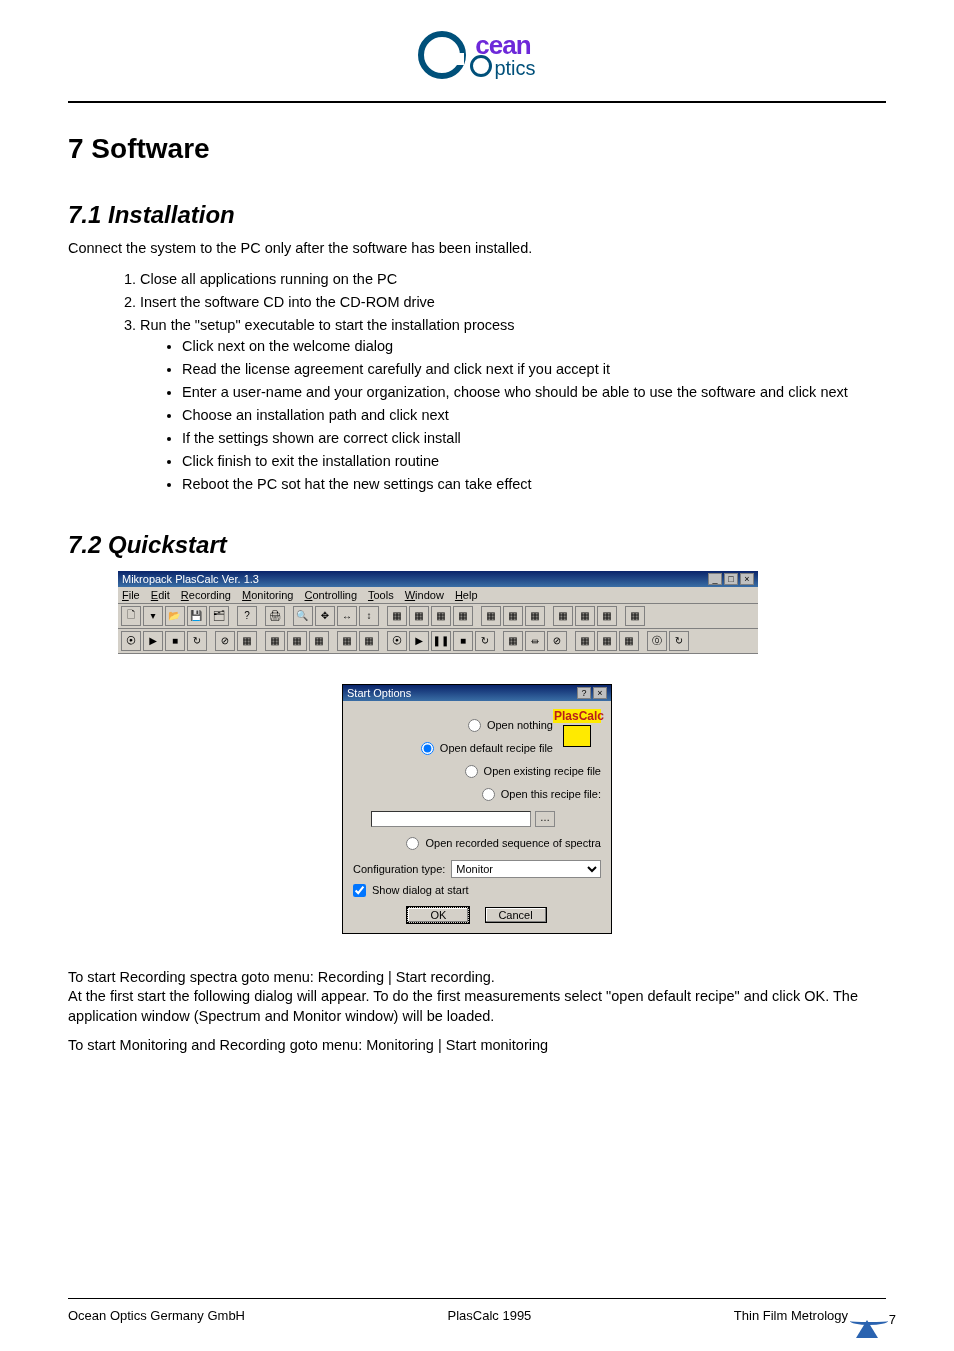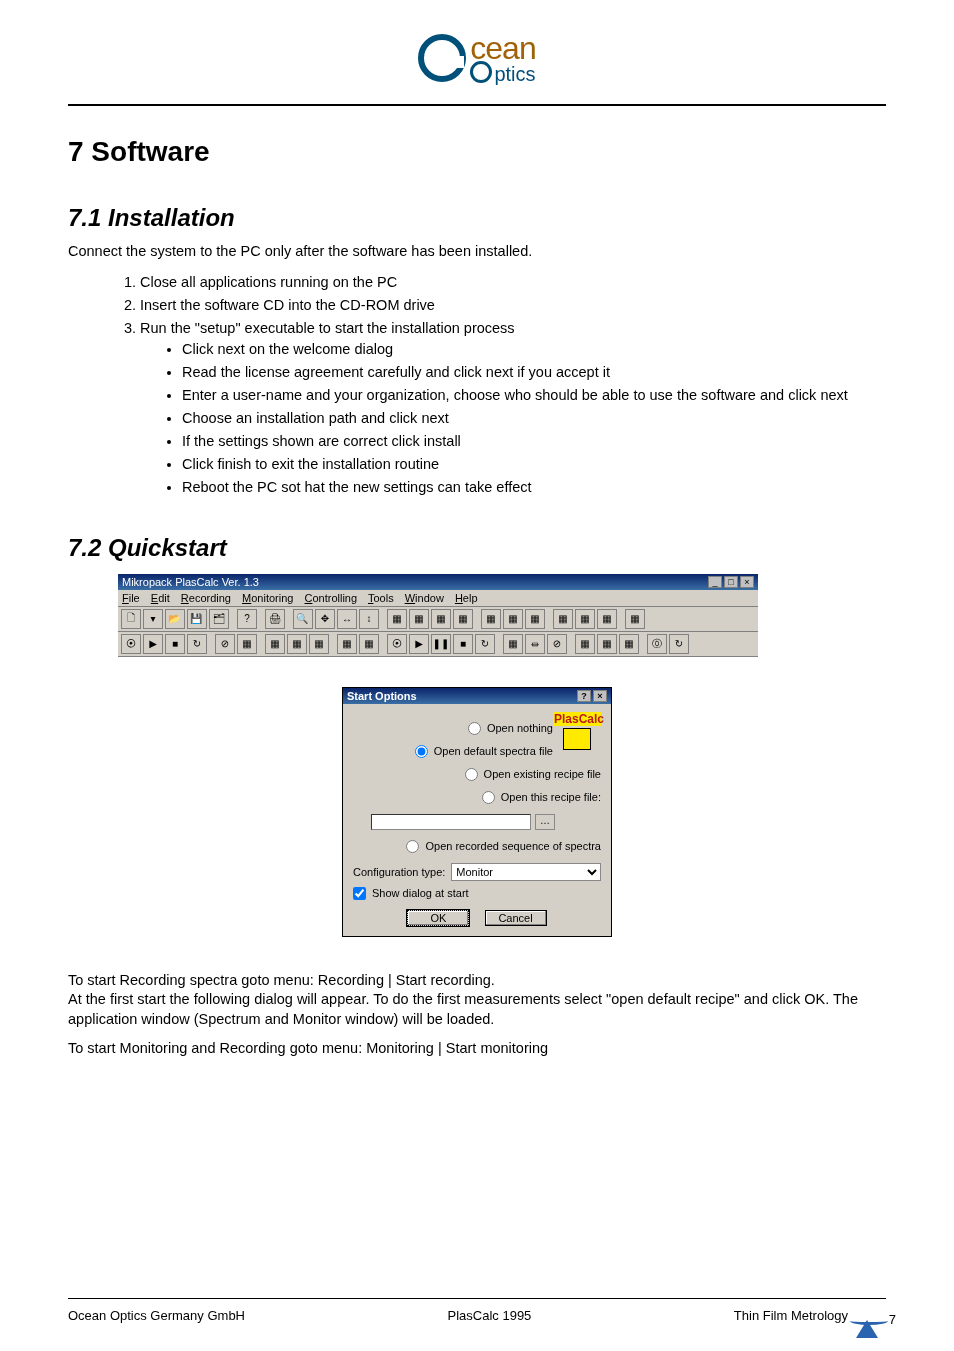--- a/index.html
+++ b/index.html
@@ -25,21 +25,21 @@
   .logo-row { display:flex; align-items:center; }
   .logo-c {
     width: 48px; height: 48px; border: 6px solid #00507a; border-radius: 50%;
     display:inline-block; position:relative;
   }
   .logo-c::after{
     content:""; position:absolute; right:-4px; top:16px; width:12px; height:12px;
     background:#fff;
   }
   .logo-text { display:inline-block; margin-left:4px; }
-  .logo-cean { font-size:32px; font-weight:normal; color:#a16207; letter-spacing:-1px; }
+  .logo-cean { font-size:26px; font-weight:bold; color:#6d28d9; letter-spacing:-1px; }
   .logo-optics { font-size:20px; color:#00507a; margin-top:-6px; }
   .logo-optics::before{
     content:""; display:inline-block; width:16px; height:16px; border:3px solid #00507a;
     border-radius:50%; margin-right:2px; vertical-align:-2px;
   }
   .hr-top {
     border: none; border-top: 2px solid #000; margin-bottom: 30px;
   }
   h1 {
     font-size: 28px; font-weight: bold; margin-bottom: 36px;
@@ -82,21 +82,21 @@
   }
   .tsep { width:4px; }
 
   
   .dialog-wrap { text-align:center; margin: 10px 0 34px 0; }
   .dialog {
     display:inline-block; width:270px; background:#d4d0c8; border:1px solid #000;
     text-align:left; font-family: Tahoma, Arial, sans-serif; font-size:11px;
   }
   .dlg-title {
-    background: linear-gradient(#0a246a,#3a6ea5); color:#fff; font-weight:bold;
+    background: linear-gradient(#0a246a,#3a6ea5); color:#fff; font-weight:normal;
     padding:2px 4px; display:flex; justify-content:space-between; align-items:center;
   }
   .dlg-title .winbtns{ display:flex; gap:2px; }
   .dlg-body { padding:8px 10px 10px 10px; }
   .radio-row { display:flex; align-items:center; margin:10px 0; font-size:11px;justify-content:flex-end; }
   .radio-row input { margin-right:6px; }
   .plascalc-logo {
     float:right; width:48px; text-align:center;
   }
   .plascalc-text { font-weight:bold; font-size:12px; color:#b91c1c; background:#ffea00; padding:0 1px; }
@@ -280,21 +280,21 @@
         <div class="plascalc-logo">
           <div class="plascalc-text">PlasCalc</div>
           <div class="plascalc-icon"></div>
         </div>
         <div class="radio-row">
           <input type="radio" name="so" style="">
           <span>Open nothing</span>
         </div>
         <div class="radio-row">
           <input type="radio" name="so" checked="" style="">
-          <span>Open default spectra file</span>
+          <span>Open default recipe file</span>
         </div>
         <div class="radio-row">
           <input type="radio" name="so" style="">
           <span>Open existing recipe file</span>
         </div>
         <div class="radio-row">
           <input type="radio" name="so" style="">
           <span>Open this recipe file:</span>
         </div>
         <div class="file-input">

